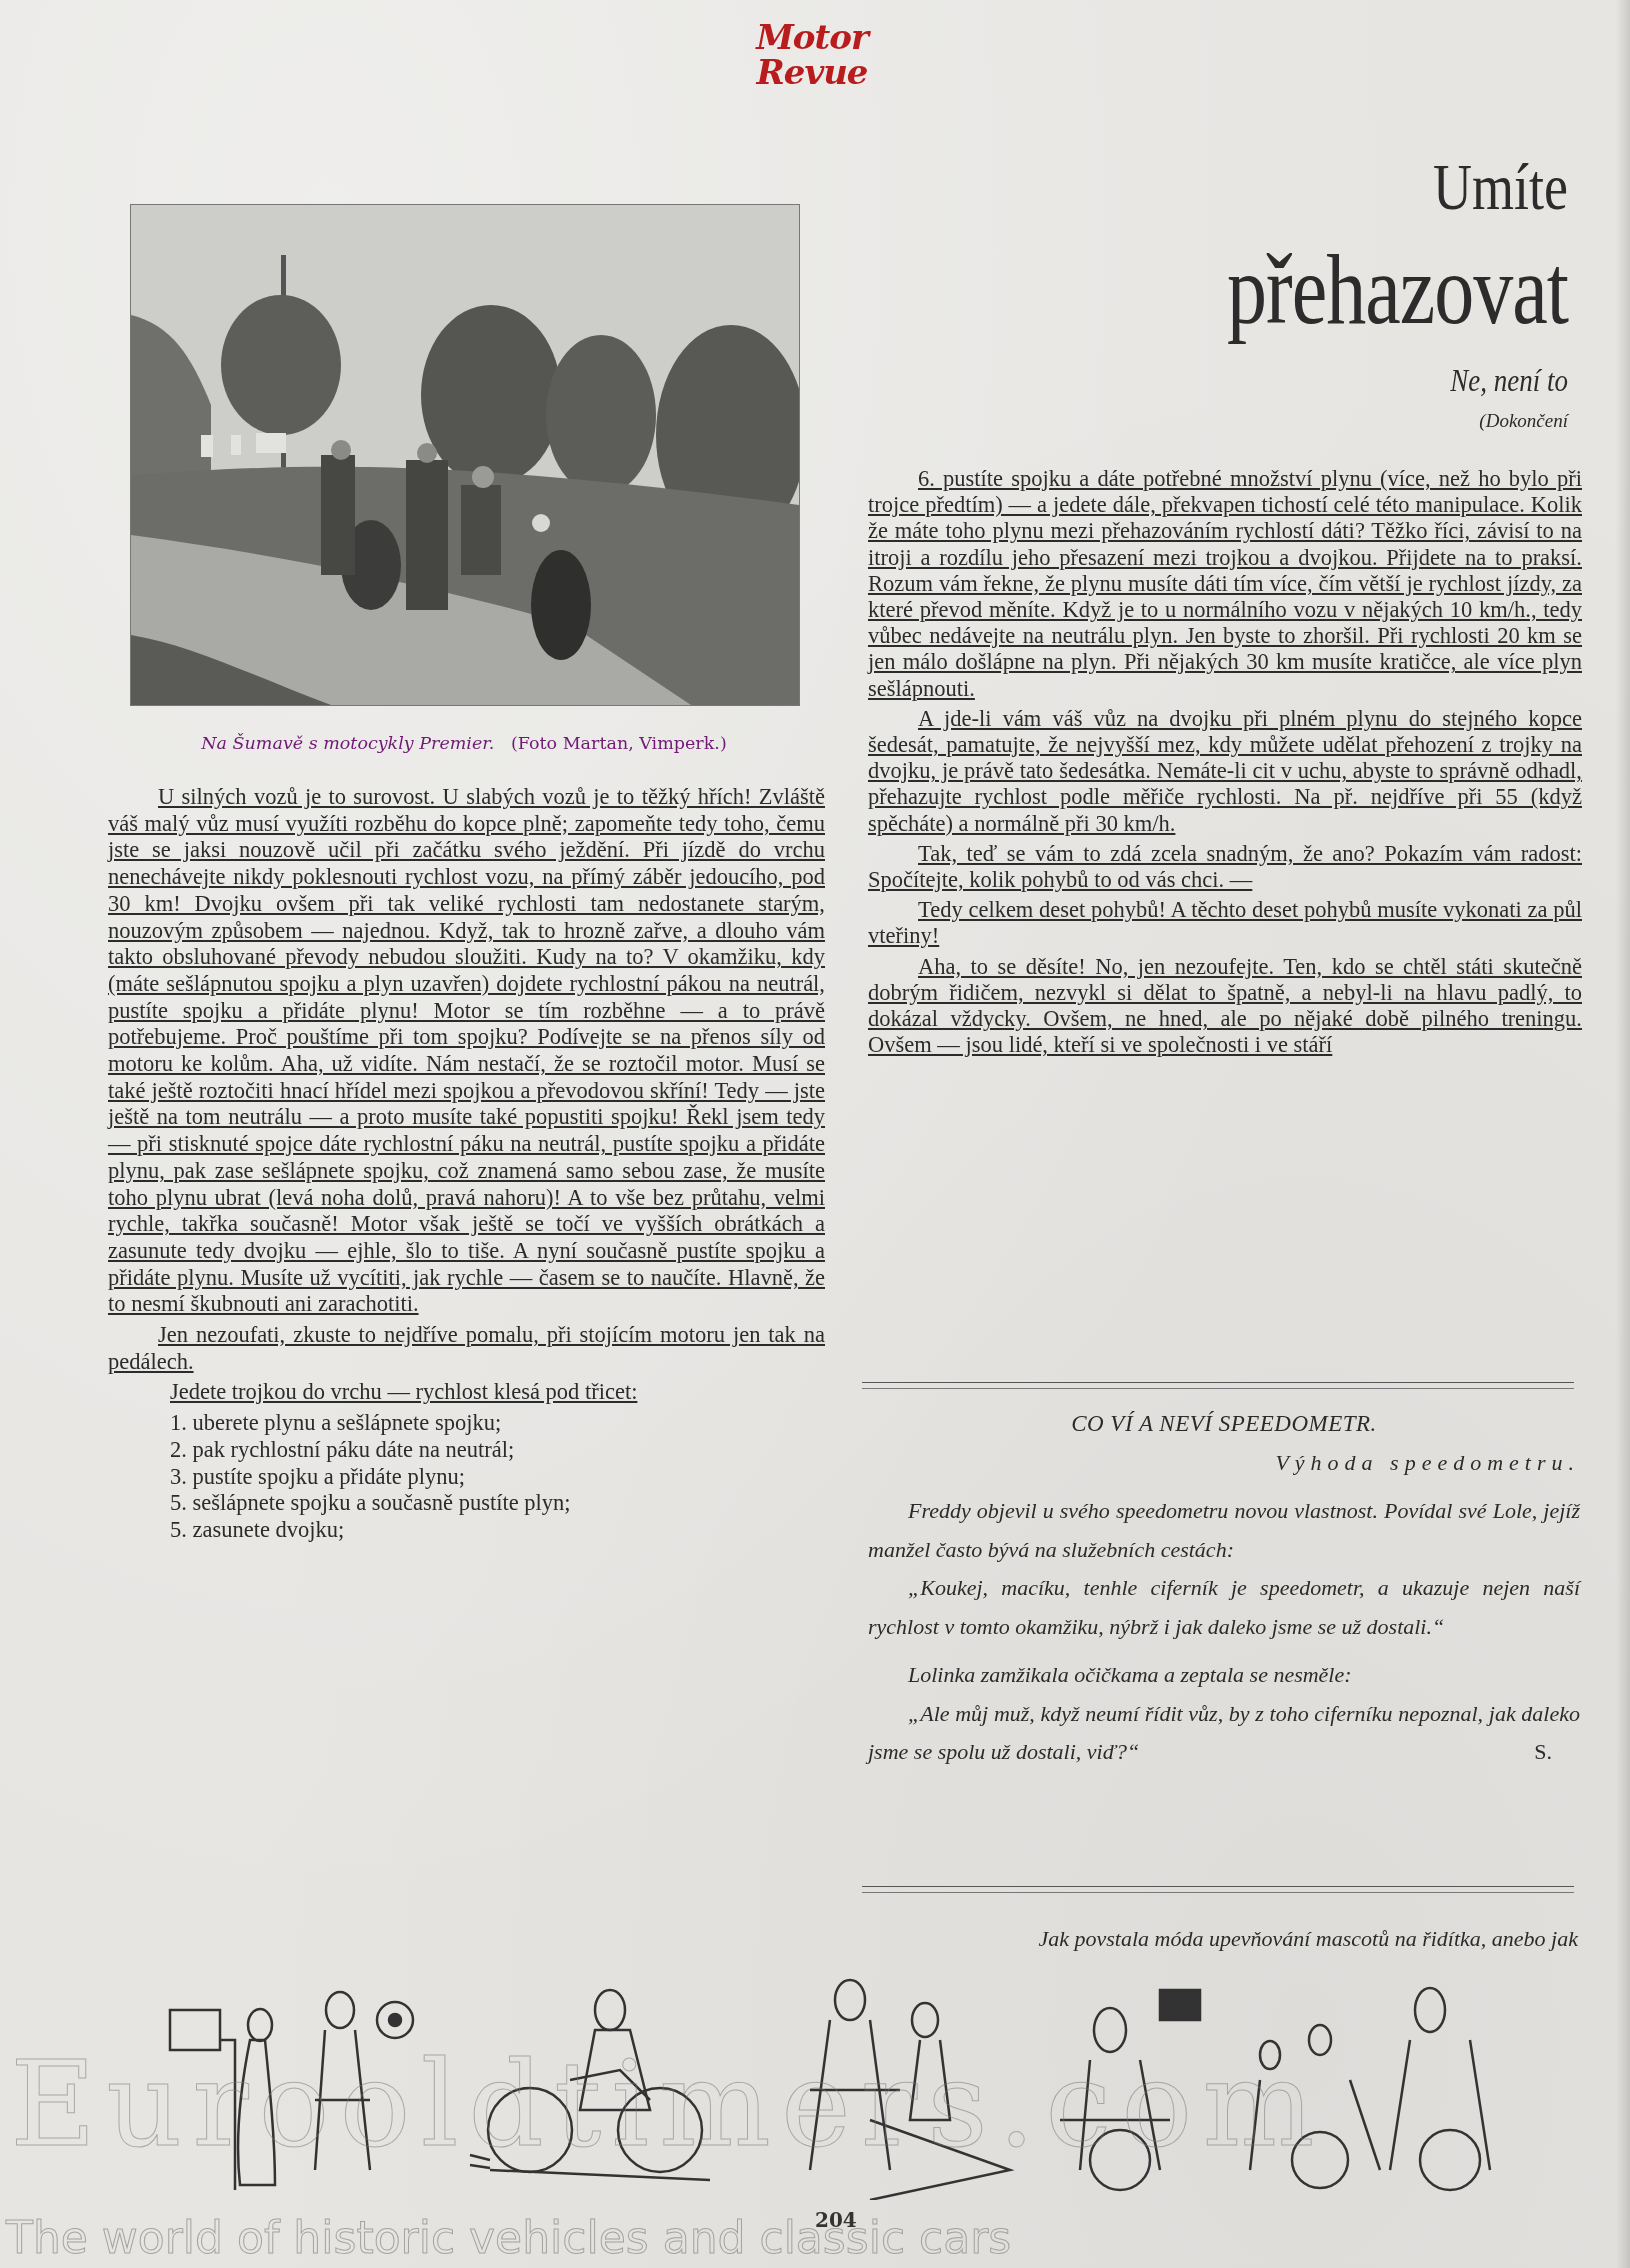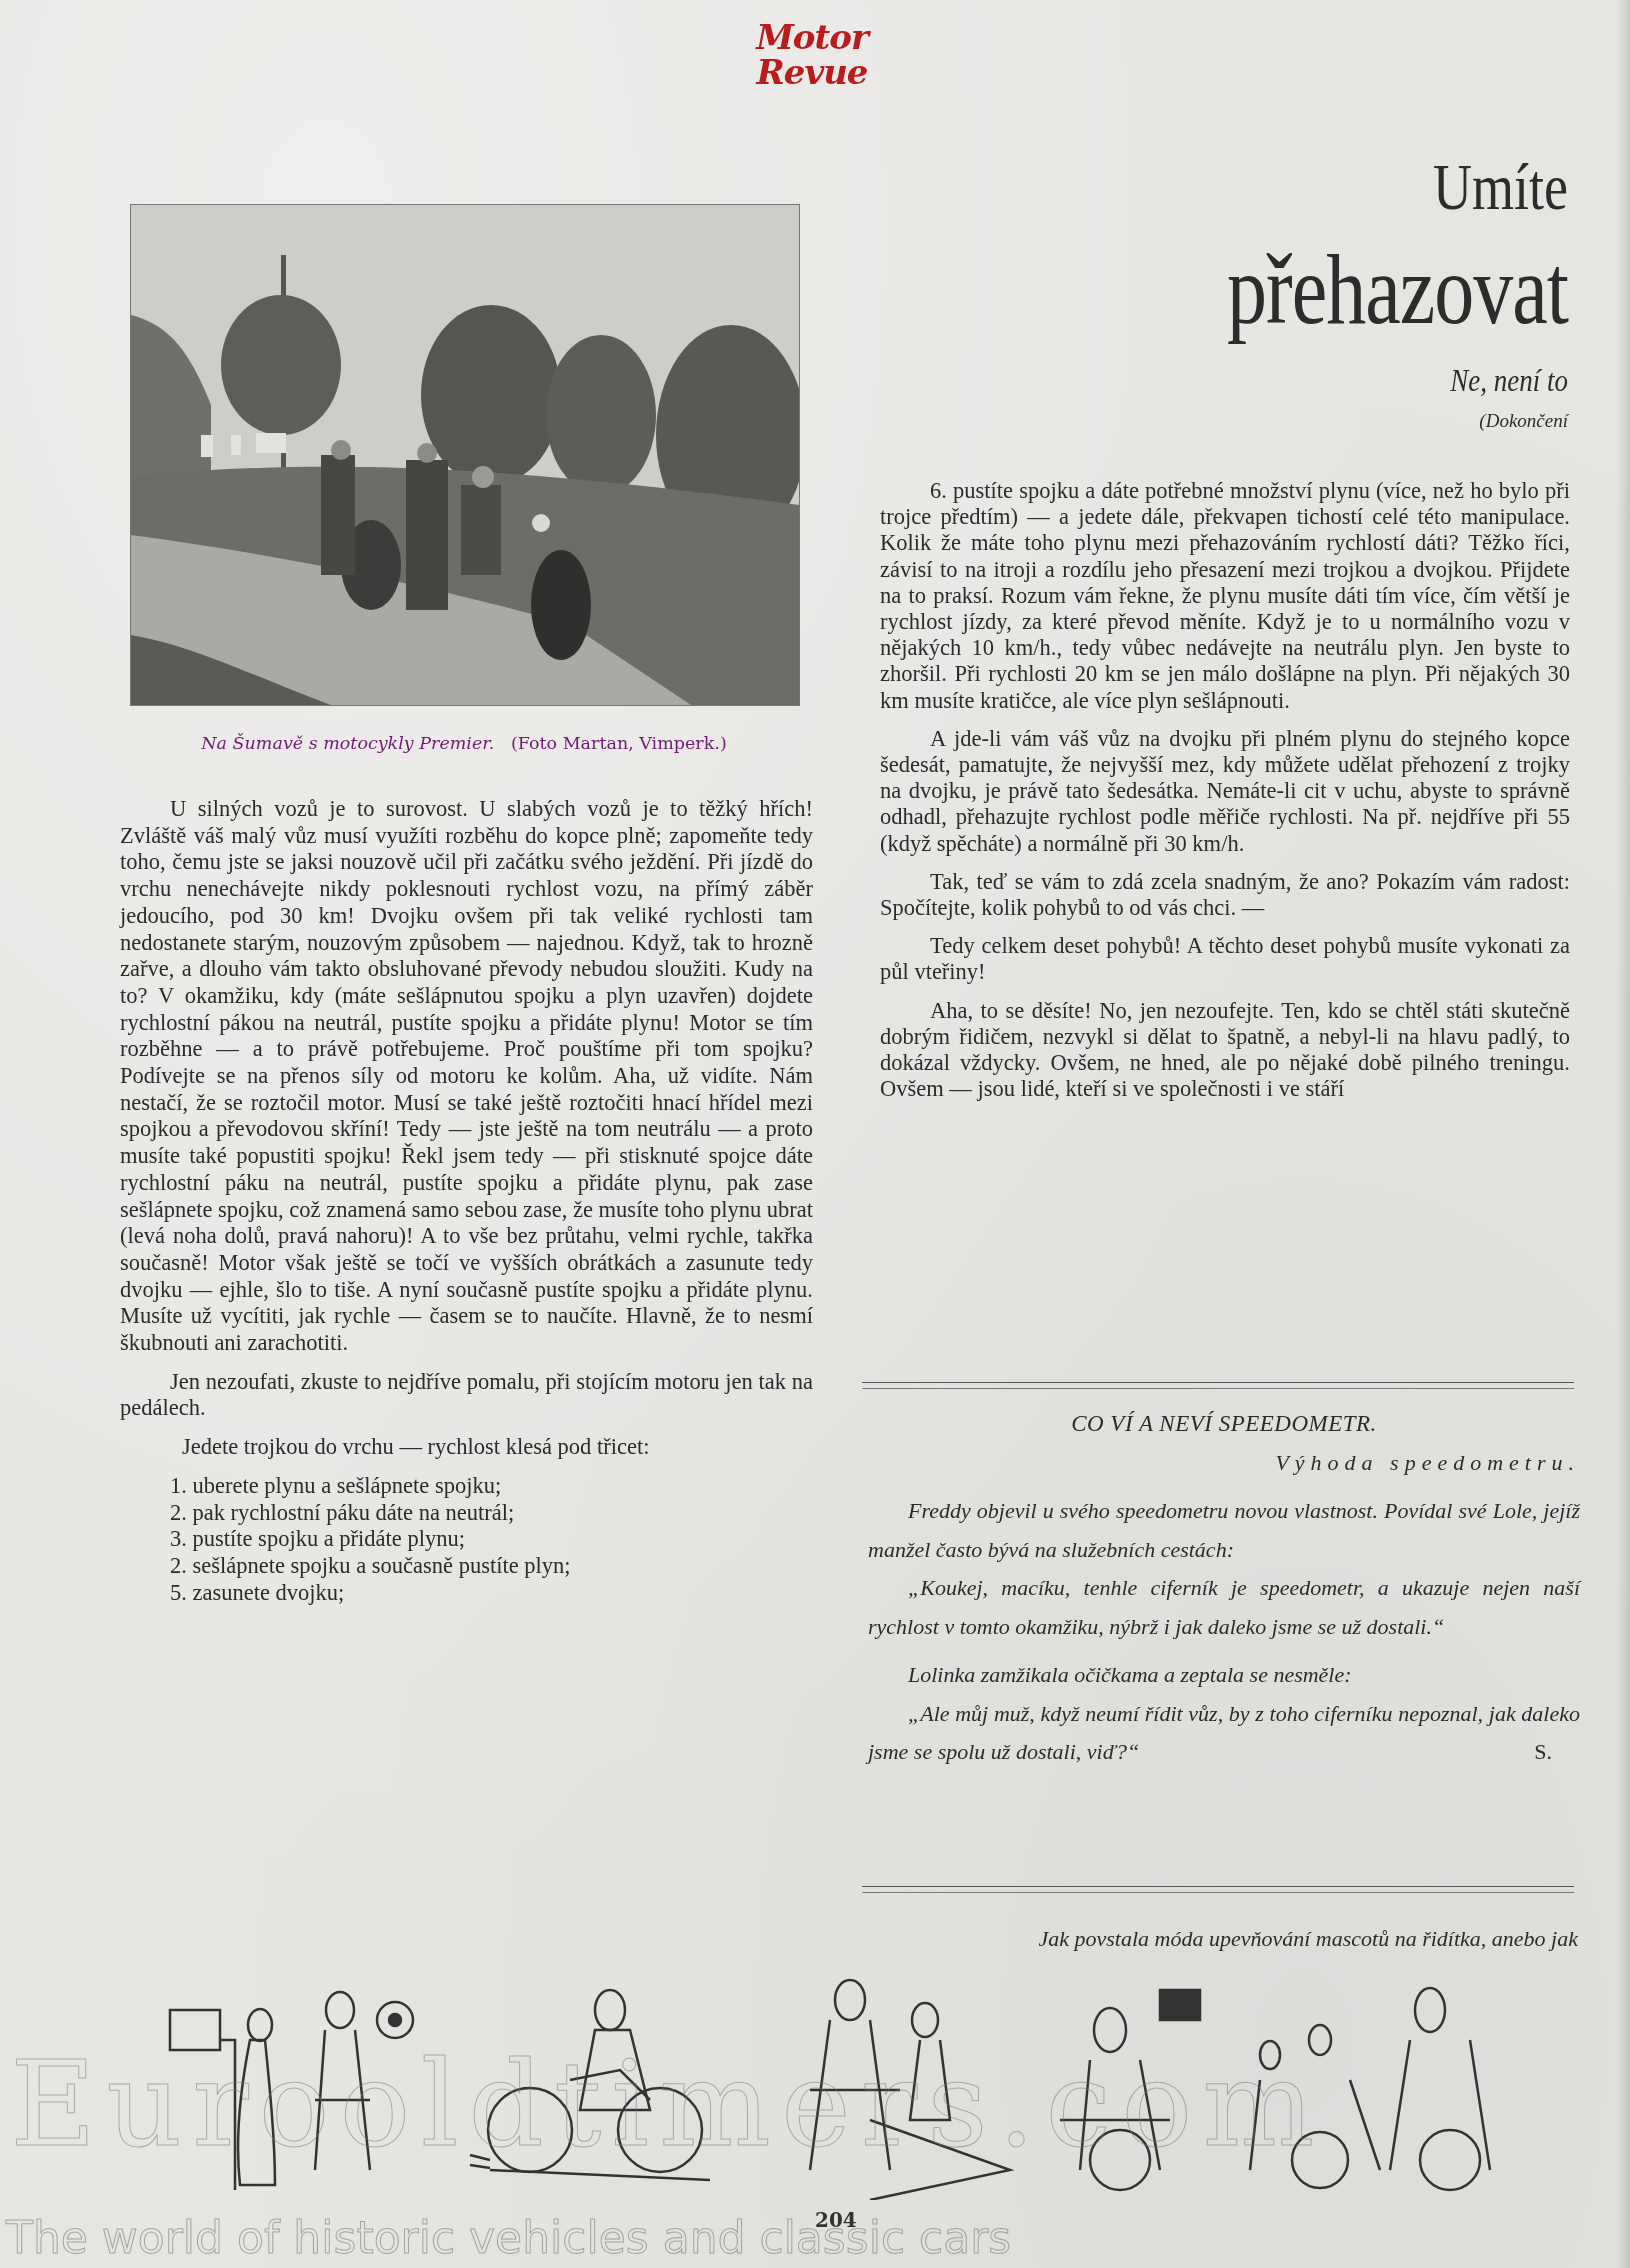--- a/index.html
+++ b/index.html
@@ -46,21 +46,21 @@
   .caption {
     position: absolute; left: 130px; top: 733px; width: 668px; text-align: center;
     font-size: 17.5px; color: #701a75;
   }
   .caption .it { font-style: italic; }
 
   .col {
     position: absolute; font-size: 21.5px; line-height: 26px; color: #2b2b2b;
     text-align: justify; font-family: "Liberation Serif", serif;
   }
-  .col p { margin: 12px; text-indent: 50px; }
+  .col p { margin: 0; text-indent: 50px; text-decoration: underline; }
   .col p + p { margin-top: 4px; }
   .col.left { left: 108px; top: 784px; width: 717px; font-size: 22.5px; line-height: 26.7px; }
   .col.right { left: 868px; top: 466px; width: 714px; font-size: 22.5px; line-height: 26.2px; }
 
   .steps { margin: 4px 0 0 0; padding: 0; list-style: none; }
   .steps li { padding-left: 62px; text-align: left; }
   .intro-line { text-indent: 62px !important; text-align:left !important; }
 
   .divider {
     position: absolute; left: 862px; width: 712px; height: 5px;
@@ -152,21 +152,21 @@
 </div>
 
 <div class="col left">
   <p>U silných vozů je to surovost. U slabých vozů je to těžký hřích! Zvláště váš malý vůz musí využíti rozběhu do kopce plně; zapomeňte tedy toho, čemu jste se jaksi nouzově učil při začátku svého ježdění. Při jízdě do vrchu nenechávejte nikdy poklesnouti rychlost vozu, na přímý záběr jedoucího, pod 30 km! Dvojku ovšem při tak veliké rychlosti tam nedostanete starým, nouzovým způsobem — najednou. Když, tak to hrozně zařve, a dlouho vám takto obsluhované převody nebudou sloužiti. Kudy na to? V okamžiku, kdy (máte sešlápnutou spojku a plyn uzavřen) dojdete rychlostní pákou na neutrál, pustíte spojku a přidáte plynu! Motor se tím rozběhne — a to právě potřebujeme. Proč pouštíme při tom spojku? Podívejte se na přenos síly od motoru ke kolům. Aha, už vidíte. Nám nestačí, že se roztočil motor. Musí se také ještě roztočiti hnací hřídel mezi spojkou a převodovou skříní! Tedy — jste ještě na tom neutrálu — a proto musíte také popustiti spojku! Řekl jsem tedy — při stisknuté spojce dáte rychlostní páku na neutrál, pustíte spojku a přidáte plynu, pak zase sešlápnete spojku, což znamená samo sebou zase, že musíte toho plynu ubrat (levá noha dolů, pravá nahoru)! A to vše bez průtahu, velmi rychle, takřka současně! Motor však ještě se točí ve vyšších obrátkách a zasunute tedy dvojku — ejhle, šlo to tiše. A nyní současně pustíte spojku a přidáte plynu. Musíte už vycítiti, jak rychle — časem se to naučíte. Hlavně, že to nesmí škubnouti ani zarachotiti.</p>
   <p>Jen nezoufati, zkuste to nejdříve pomalu, při stojícím motoru jen tak na pedálech.</p>
   <p class="intro-line">Jedete trojkou do vrchu — rychlost klesá pod třicet:</p>
   <ul class="steps">
     <li>1. uberete plynu a sešlápnete spojku;</li>
     <li>2. pak rychlostní páku dáte na neutrál;</li>
     <li>3. pustíte spojku a přidáte plynu;</li>
-    <li>2. sešlápnete spojku a současně pustíte plyn;</li>
+    <li>5. sešlápnete spojku a současně pustíte plyn;</li>
     <li>5. zasunete dvojku;</li>
   </ul>
 </div>
 
 <div class="col right">
   <p>6. pustíte spojku a dáte potřebné množství plynu (více, než ho bylo při trojce předtím) — a jedete dále, překvapen tichostí celé této manipulace. Kolik že máte toho plynu mezi přehazováním rychlostí dáti? Těžko říci, závisí to na itroji a rozdílu jeho přesazení mezi trojkou a dvojkou. Přijdete na to praksí. Rozum vám řekne, že plynu musíte dáti tím více, čím větší je rychlost jízdy, za které převod měníte. Když je to u normálního vozu v nějakých 10 km/h., tedy vůbec nedávejte na neutrálu plyn. Jen byste to zhoršil. Při rychlosti 20 km se jen málo došlápne na plyn. Při nějakých 30 km musíte kratičce, ale více plyn sešlápnouti.</p>
   <p>A jde-li vám váš vůz na dvojku při plném plynu do stejného kopce šedesát, pamatujte, že nejvyšší mez, kdy můžete udělat přehození z trojky na dvojku, je právě tato šedesátka. Nemáte-li cit v uchu, abyste to správně odhadl, přehazujte rychlost podle měřiče rychlosti. Na př. nejdříve při 55 (když spěcháte) a normálně při 30 km/h.</p>
   <p>Tak, teď se vám to zdá zcela snadným, že ano? Pokazím vám radost: Spočítejte, kolik pohybů to od vás chci. —</p>
   <p>Tedy celkem deset pohybů! A těchto deset pohybů musíte vykonati za půl vteřiny!</p>
   <p>Aha, to se děsíte! No, jen nezoufejte. Ten, kdo se chtěl státi skutečně dobrým řidičem, nezvykl si dělat to špatně, a nebyl-li na hlavu padlý, to dokázal vždycky. Ovšem, ne hned, ale po nějaké době pilného treningu. Ovšem — jsou lidé, kteří si ve společnosti i ve stáří</p>

